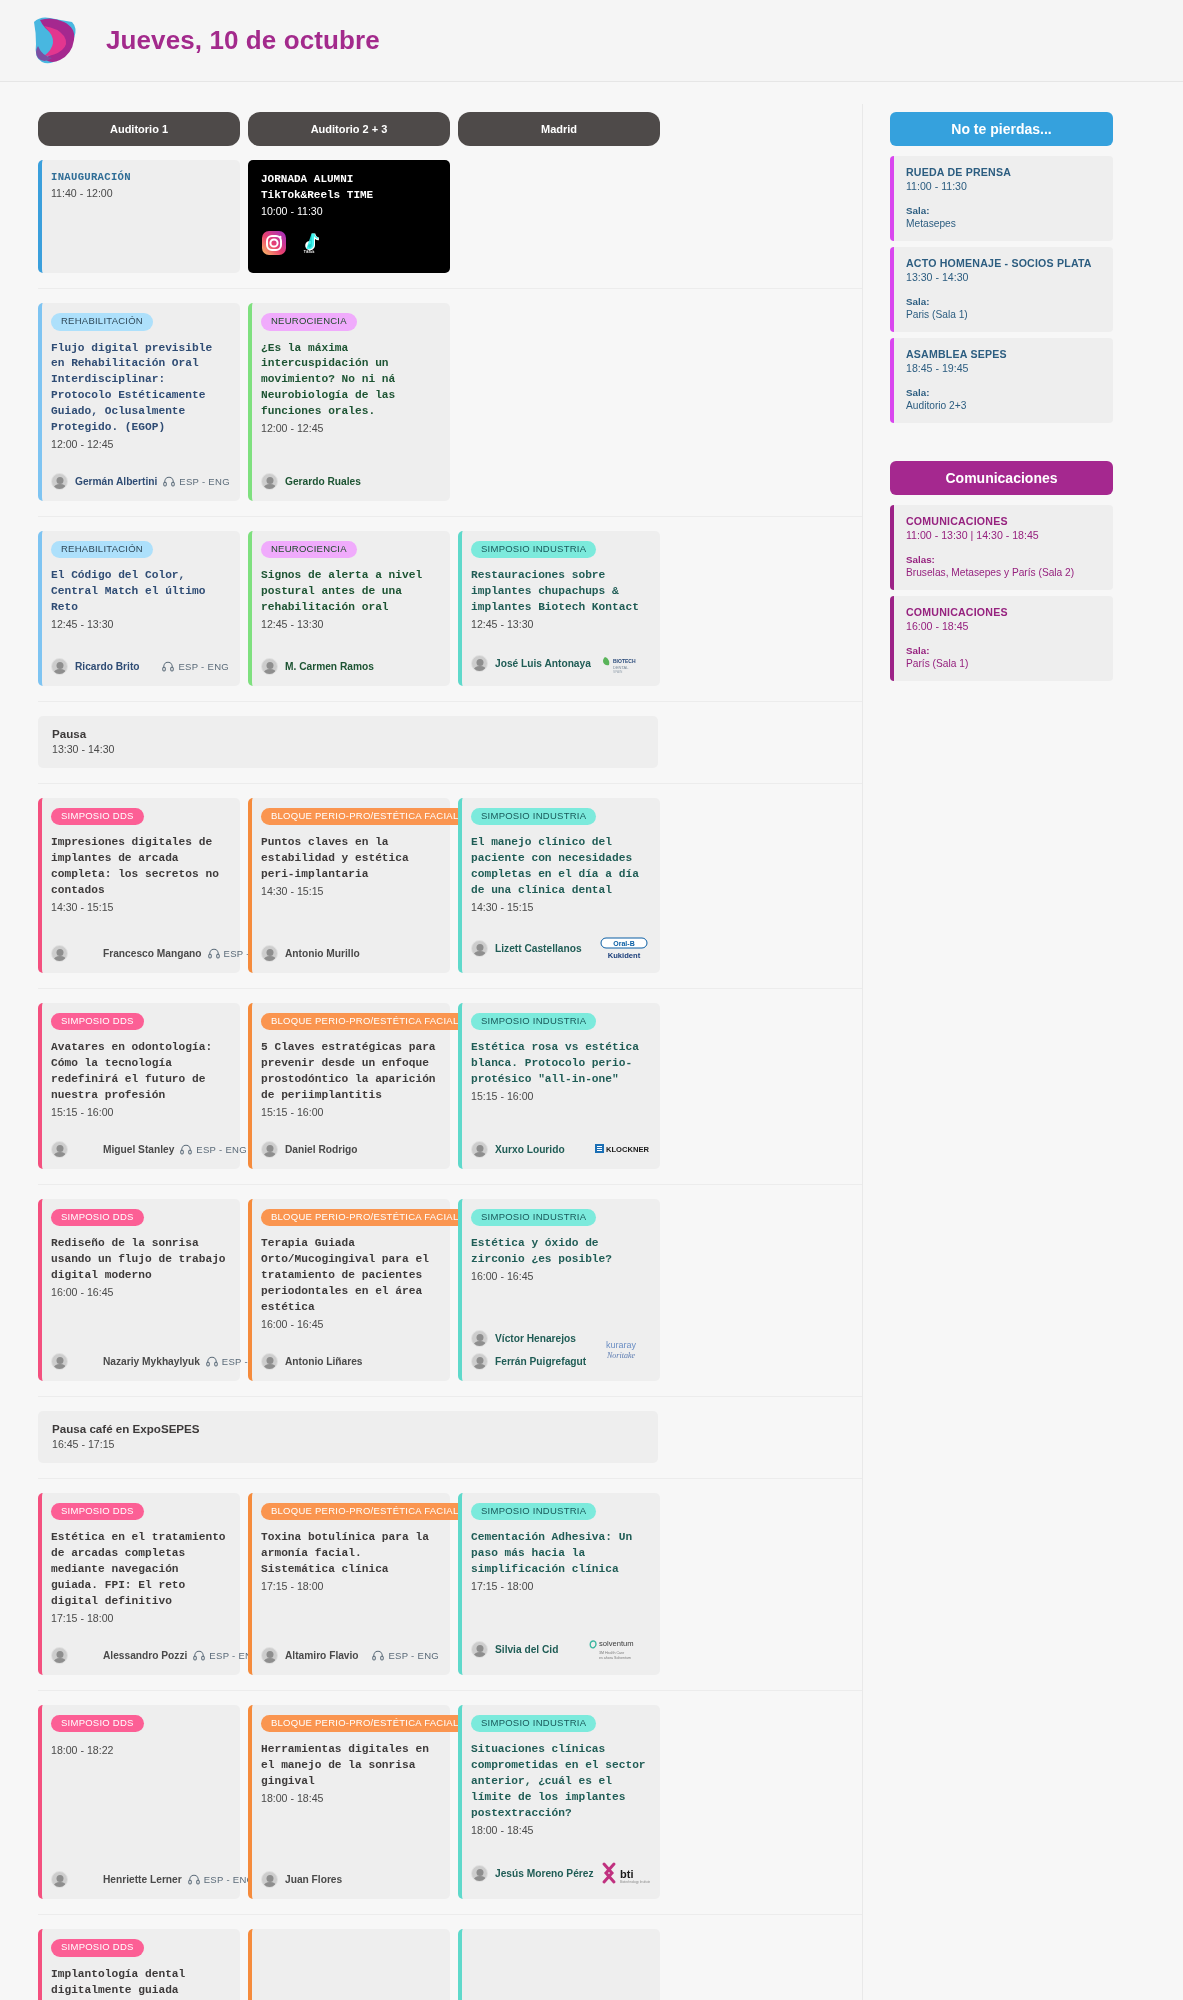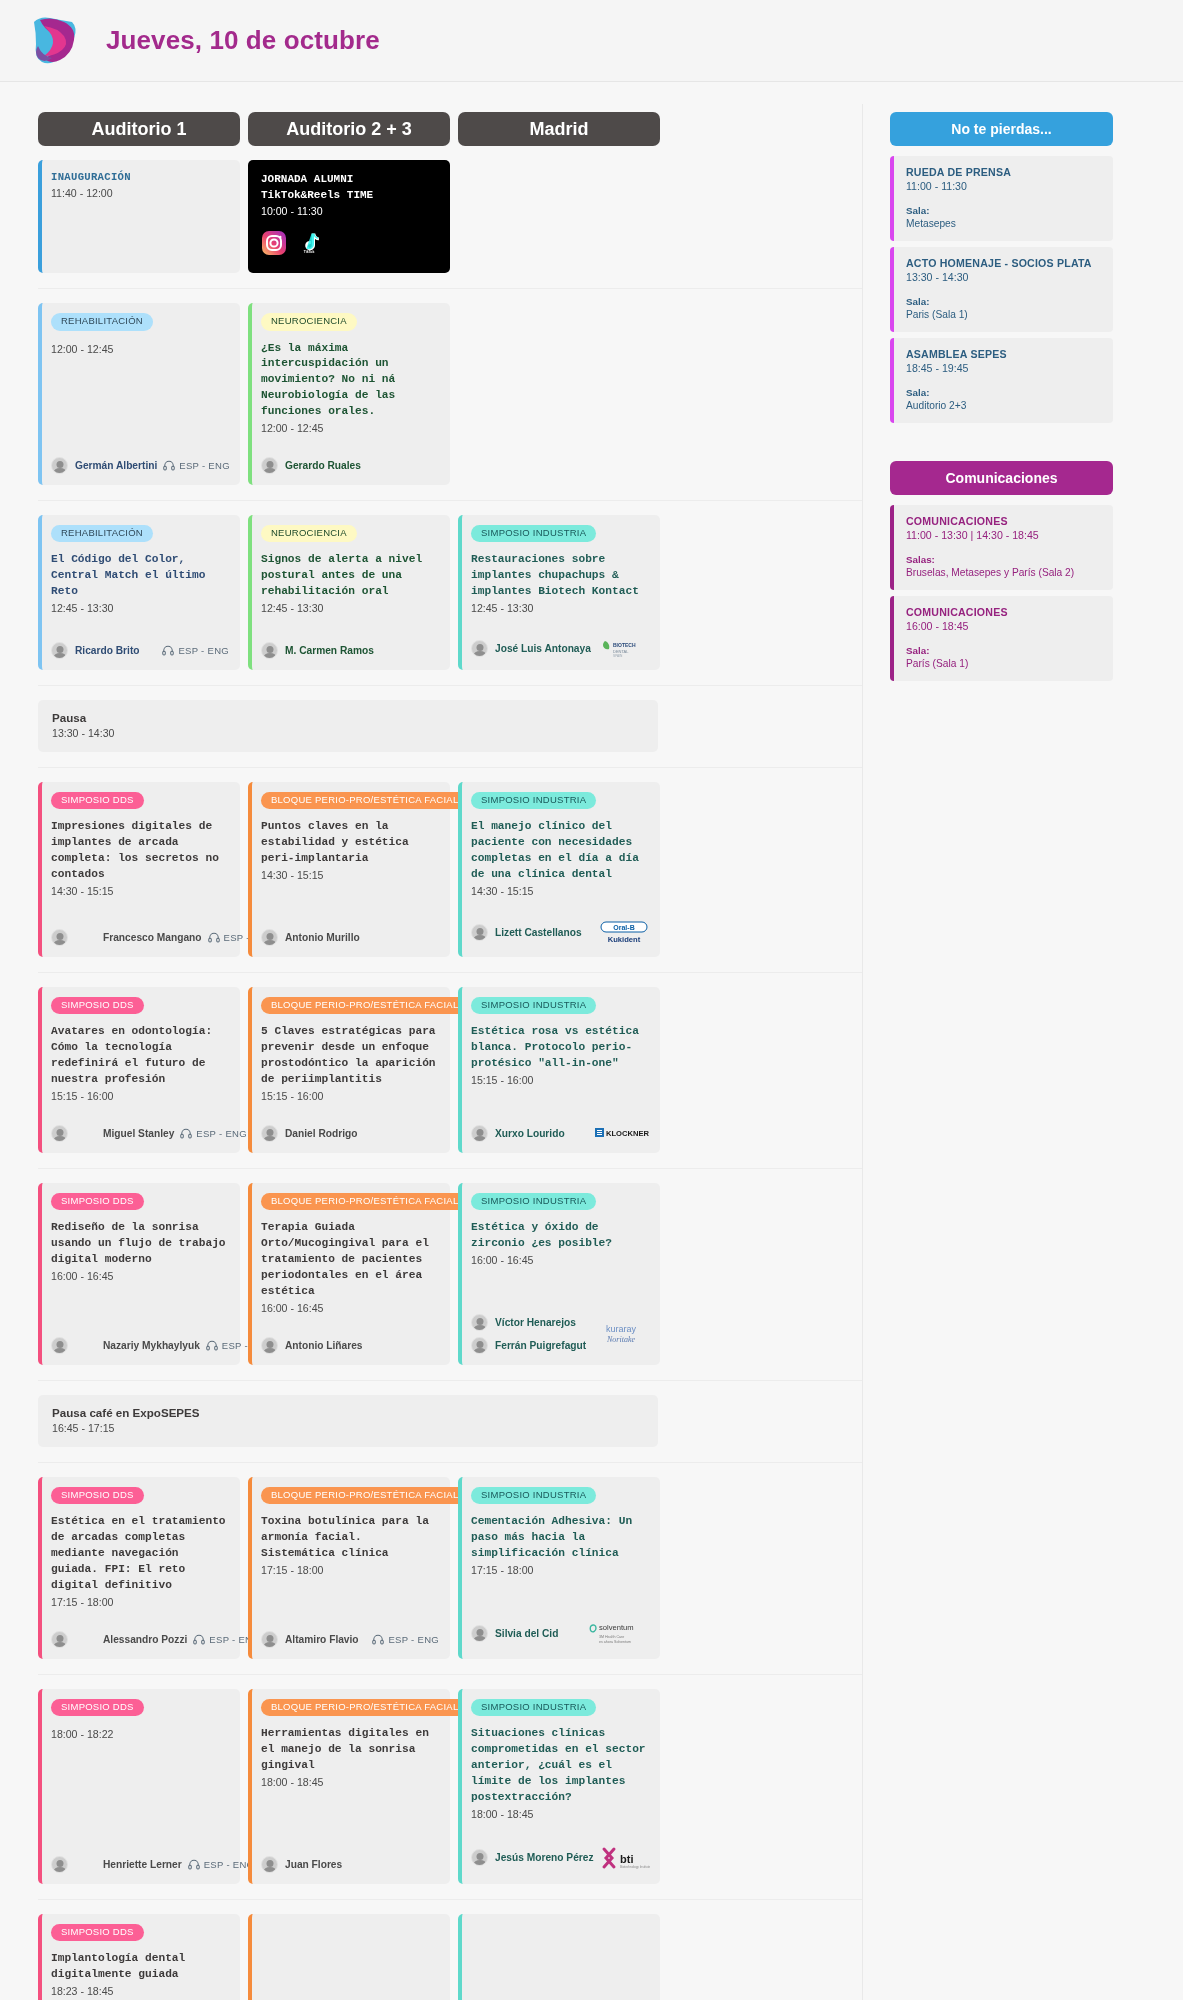--- a/index.html
+++ b/index.html
@@ -36,25 +36,25 @@
   .rail-sep { width: 1px; align-self: stretch; background: #e9e9e9; margin-top: 22px; min-height: 1650px; }
   .sidebar { width: 250px; flex: none; padding: 30px 0 0 27px; }
 
   
   .rooms { display: flex; gap: 8px; }
   .room {
     width: 202px;
     height: 34px;
     background: #4e4a49;
     color: #ffffff;
-    border-radius: 7px;
+    border-radius: 12px;
     display: flex;
     align-items: center;
     justify-content: center;
-    font-size: 18px;
+    font-size: 11px;
     font-weight: bold;
   }
 
   .slot { display: flex; gap: 8px; padding-top: 14px; border-top: 1px solid #ececec; margin-top: 15px; }
   .slot.first { border-top: none; margin-top: 14px; padding-top: 0; }
   .col { width: 202px; flex: none; }
 
   
   .card {
     background: #eeeeee;
@@ -126,21 +126,21 @@
   .v-black { background: #000; border-left: none; border-radius: 5px; padding: 12px 13px 13px; }
   .v-black .card-title { color: #fff; font-size: 11px; }
   .v-black .card-time { color: #fff; }
 
   .v-rehab { border-left-color: #7ec4f2; }
   .v-rehab .badge { background: #ade0fb; color: #2f4858; }
   .v-rehab .card-title { color: #2f4c74; }
   .v-rehab .speaker-name { color: #2f4c74; }
 
   .v-neuro { border-left-color: #7fe07f; }
-  .v-neuro .badge { background: #fef9c3; color: #1e4a2a; }
+  .v-neuro .badge { background: #f0abfc; color: #1e4a2a; }
   .v-neuro .card-title { color: #1d5433; }
   .v-neuro .speaker-name { color: #1d5433; }
 
   .v-industria { border-left-color: #5fd9cb; }
   .v-industria .badge { background: #7ceadc; color: #19595a; }
   .v-industria .card-title { color: #1f5c55; }
   .v-industria .speaker-name { color: #1f5c55; }
 
   .v-dds { border-left-color: #f4507f; }
   .v-dds .badge { background: #fc5f95; color: #ffffff; }
@@ -250,20 +250,21 @@
           </div>
         </div>
       </div>
       <div class="col"></div>
     </div>
 
     <div class="slot">
       <div class="col">
         <div class="card v-rehab" style="min-height:135px;">
           <span class="badge">REHABILITACIÓN</span>
+          <div class="card-title">Flujo digital previsible en Rehabilitación Oral Interdisciplinar: Protocolo Estéticamente Guiado, Oclusalmente Protegido. (EGOP)</div>
           <div class="card-time">12:00 - 12:45</div>
           <div class="spacer"></div>
           <div class="card-foot">
             <div class="speakers">
               <div class="speaker">
                 <span class="avatar">
                     <i></i>
                     <u></u>
                   </span>
                 <span class="speaker-name">Germán Albertini</span>

